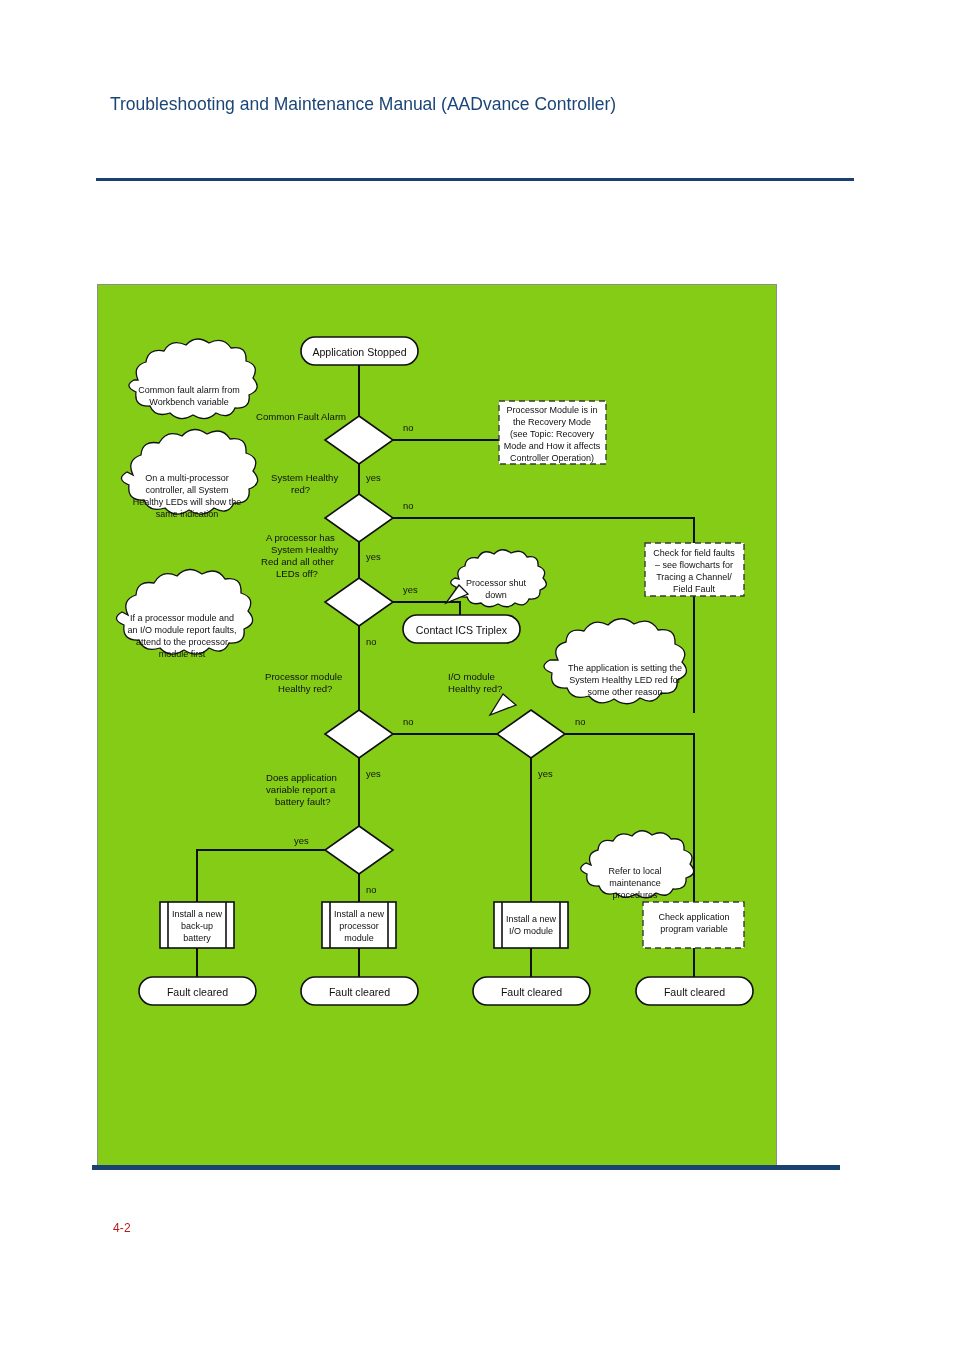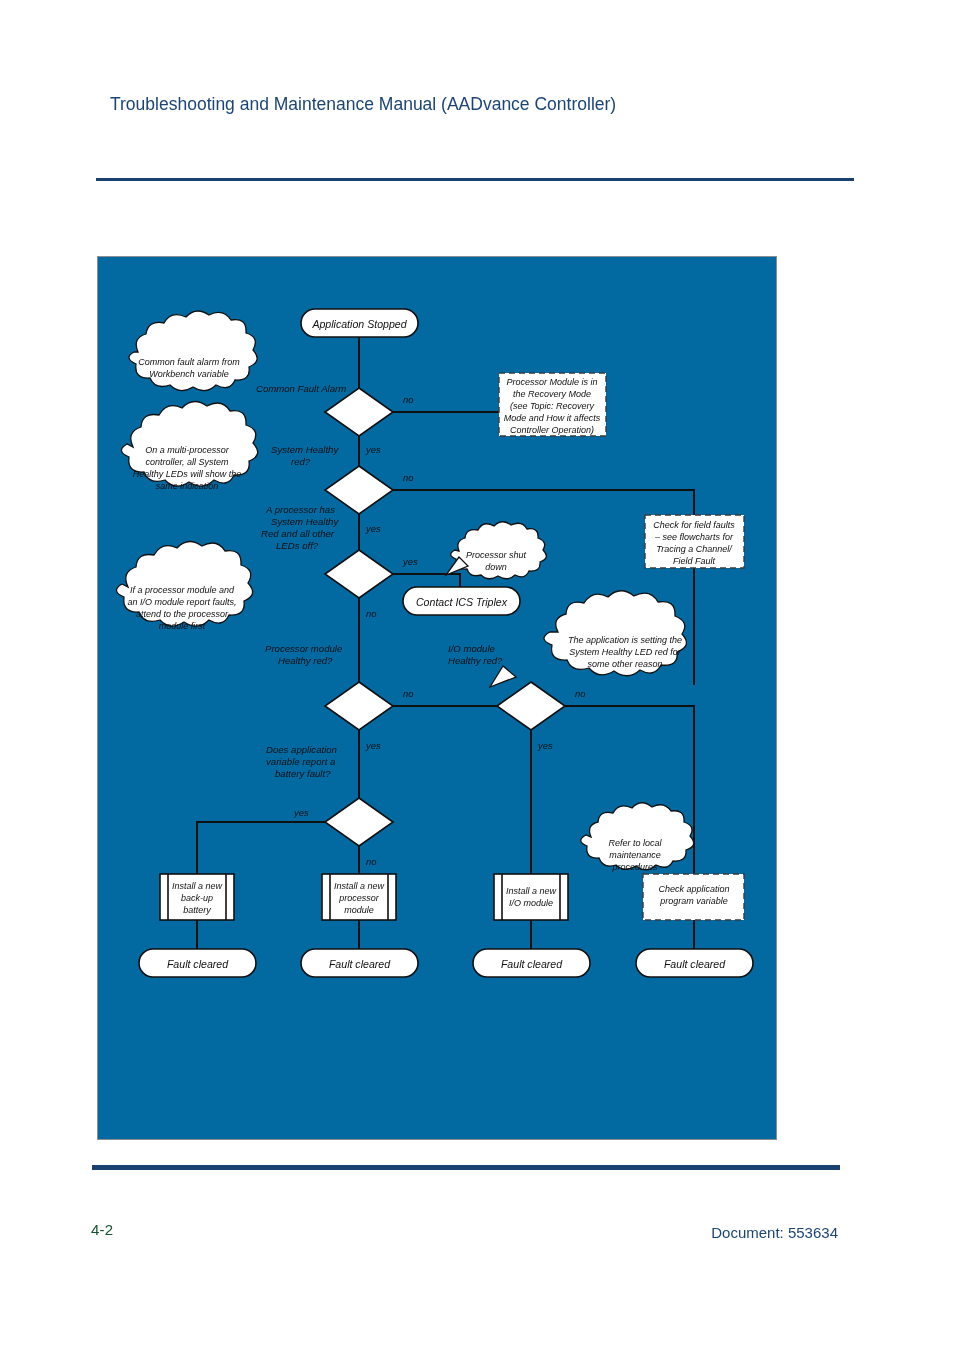--- a/index.html
+++ b/index.html
@@ -16,31 +16,31 @@
   #header-rule{
     position:absolute;left:96px;top:178px;width:758px;height:3px;
     background:#1b4171;
   }
   
   #footer-rule{
     position:absolute;left:92px;top:1165px;width:748px;height:5px;
     background:#1b4171;
   }
   #footer-page{
-    position:absolute;left:91px;top:1221px;
-    color:#14532d;font-size:15px;letter-spacing:.2px;
+    position:absolute;left:113px;top:1221px;
+    color:#b91c1c;font-size:12px;letter-spacing:.2px;
   }
   #footer-doc{
     position:absolute;right:116px;top:1221px;text-align:right;
     color:#1c4577;font-size:15px;line-height:1.55;
   }
   
   #figure-frame{
-    position:absolute;left:97px;top:256px;width:678px;height:882px;
-    border:1px solid #8d8d8d;background:#0369a1;font-style:italic;
+    position:absolute;left:97px;top:284px;width:678px;height:882px;
+    border:1px solid #8d8d8d;background:#84cc16;
   }
   #flow-canvas{position:absolute;left:0;top:0;width:678px;height:882px;}
 </style>
 </head>
 <body>
 
 <div id="page-header">Troubleshooting and Maintenance Manual (AADvance Controller)</div>
 <div id="header-rule"></div>
 
 <div id="figure-frame">
@@ -280,14 +280,13 @@
     <text class="t t95 ctr" x="537" y="601">maintenance</text>
     <text class="t t95 ctr" x="537" y="613">procedures</text>
   </g>
 
 </svg>
 </div>
 
 <div id="footer-rule"></div>
 <div id="footer-page">4-2</div>
 <div id="footer-doc">
-  <div>Document: 553634</div>
 </div>
 
 </body></html>

